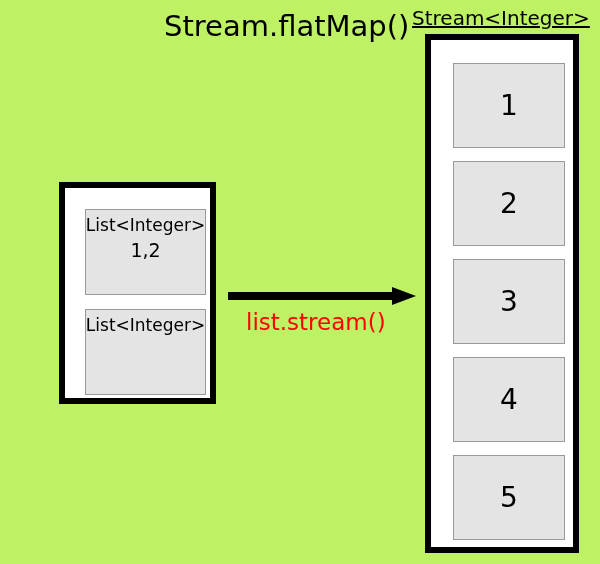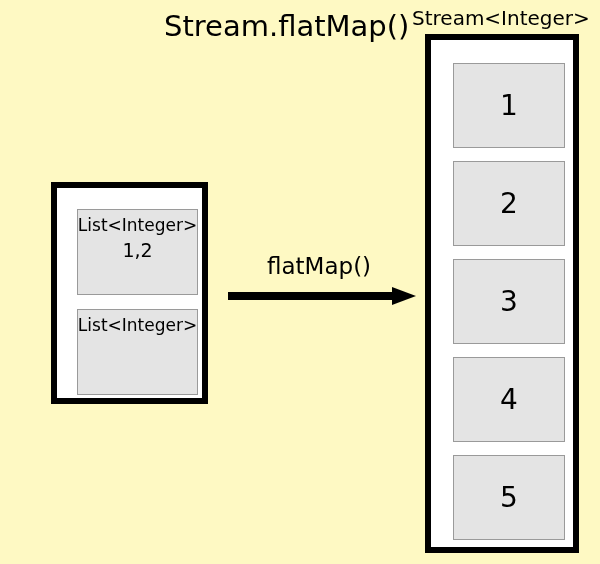--- a/index.html
+++ b/index.html
@@ -7,59 +7,60 @@
     padding: 0;
     background: #ffffff;
   }
   body {
     font-family: "DejaVu Sans", sans-serif;
   }
   #canvas {
     position: relative;
     width: 600px;
     height: 564px;
-    background: #fef9c3;
+    background: #bef264;
     overflow: hidden;
   }
 
   
   .diagram-title {
     position: absolute;
     left: 164px;
     top: 9px;
     font-size: 29px;
     line-height: 34px;
     color: #000000;
     white-space: nowrap;
   }
   .type-label {
     position: absolute;
     font-size: 20px;
     line-height: 24px;
     color: #000000;
     white-space: nowrap;
+    text-decoration: underline;
   }
   .type-label.source {
     left: 6px;
     top: 155px;
   }
   .type-label.result {
     left: 412px;
     top: 6px;
   }
 
   
   .stream-container {
     position: absolute;
     background: #ffffff;
     border: 6px solid #000000;
     box-sizing: border-box;
   }
   .stream-container.source-stream {
-    left: 51px;
+    left: 59px;
     top: 182px;
     width: 157px;
     height: 222px;
   }
   .stream-container.result-stream {
     left: 425px;
     top: 34px;
     width: 154px;
     height: 519px;
   }
@@ -170,27 +171,27 @@
   <div class="stream-container source-stream">
     <div class="element-box list-box box-0">
       <span class="list-type">List&lt;Integer&gt;</span>
       <span class="list-values">1,2</span>
     </div>
     <div class="element-box list-box box-1">
       <span class="list-type">List&lt;Integer&gt;</span>
     </div>
   </div>
 
-  <div class="arrow-label top">flatMap()</div>
 
   <div class="arrow-group">
     <div class="arrow-shaft"></div>
     <div class="arrow-head"></div>
   </div>
 
+  <div class="arrow-label bottom">list.stream()</div>
 
   <div class="type-label result">Stream&lt;Integer&gt;</div>
 
   <div class="stream-container result-stream">
     <div class="element-box int-box i-0">
       <span class="int-value">1</span>
     </div>
     <div class="element-box int-box i-1">
       <span class="int-value">2</span>
     </div>

